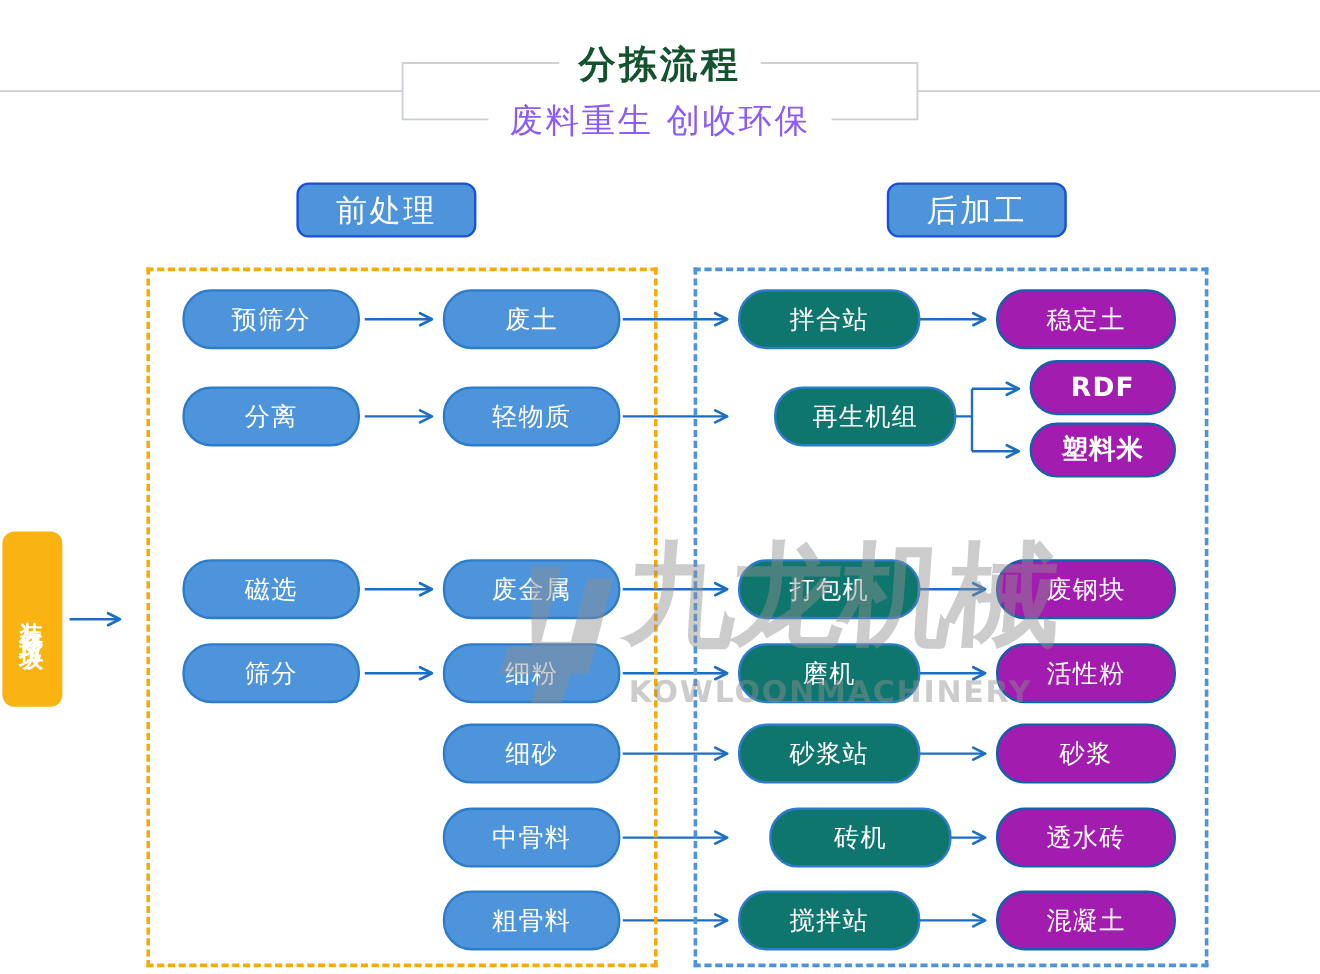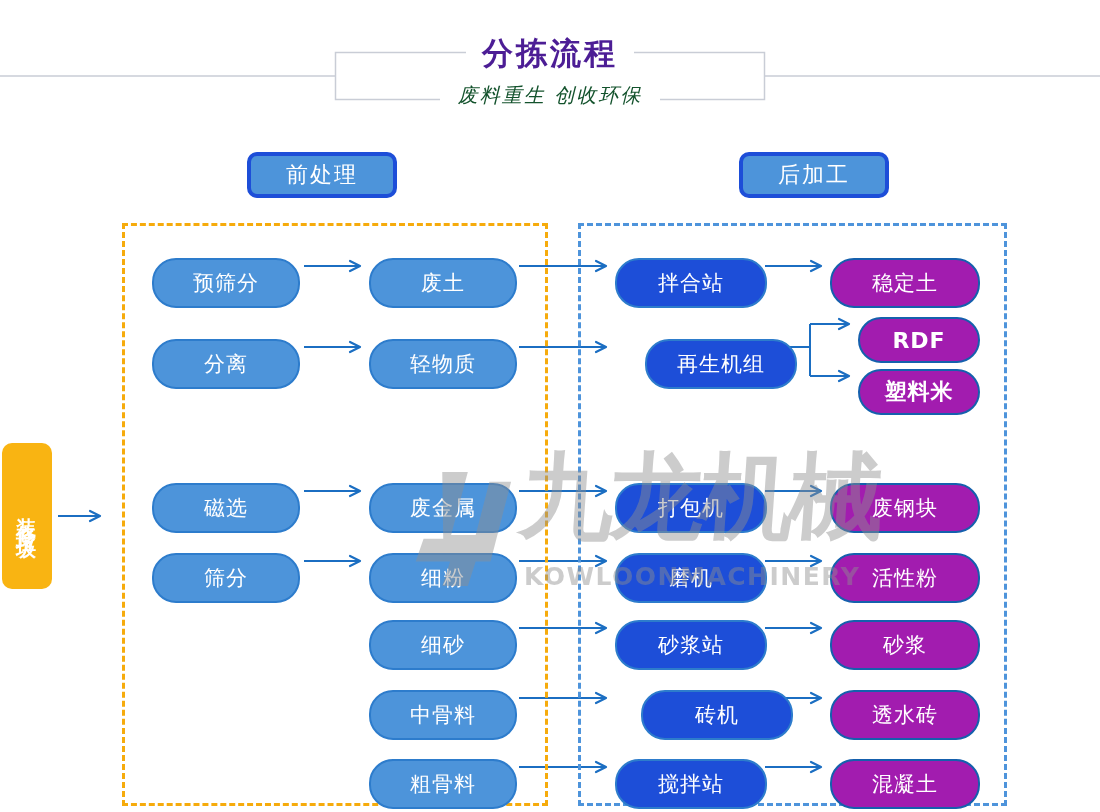--- a/index.html
+++ b/index.html
@@ -2,38 +2,38 @@
 <html><head>
 <meta charset="utf-8">
 <style>
   html,body{margin:0;padding:0;background:#fff;}
   #canvas{
     position:relative;width:1100px;height:812px;background:#fff;overflow:hidden;
     font-family:"DejaVu Sans","Liberation Sans",sans-serif;
   }
   svg.decor{position:absolute;left:0;top:0;z-index:1;}
   .title-row{position:absolute;left:0;width:1100px;text-align:center;z-index:6;}
-  .main-title{display:inline-block;background:#fff;padding:0 16px;font-size:31px;font-weight:bold;color:#4c1d95;letter-spacing:3px;}
-  .sub-title{display:inline-block;background:#fff;padding:0 18px;font-size:20px;color:#14532d;letter-spacing:2px;font-style:italic;}
+  .main-title{display:inline-block;background:#fff;padding:0 16px;font-size:31px;font-weight:bold;color:#14532d;letter-spacing:3px;}
+  .sub-title{display:inline-block;background:#fff;padding:0 18px;font-size:28px;color:#8b5cf6;letter-spacing:2px;}
   .stage{
     position:absolute;width:150px;height:46px;z-index:5;box-sizing:border-box;
-    background:#4d94da;border:4px solid #1d4ed8;border-radius:10px;
+    background:#4d94da;border:2px solid #1d4ed8;border-radius:10px;
     display:flex;align-items:center;justify-content:center;
-    color:#fff;font-size:22px;letter-spacing:2px;
+    color:#fff;font-size:26px;letter-spacing:2px;
   }
   .dashbox{position:absolute;box-sizing:border-box;z-index:2;}
   .dashbox.pre{left:122px;top:223px;width:426px;height:583px;border:3px dashed #f6ab0c;}
   .dashbox.post{left:578px;top:223px;width:429px;height:583px;border:3px dashed #4e94db;}
   .node{
     position:absolute;z-index:5;box-sizing:border-box;border-radius:24px;
     display:flex;align-items:center;justify-content:center;
-    color:#fff;font-size:21px;letter-spacing:1px;margin-top:17px;
+    color:#fff;font-size:21px;letter-spacing:1px;
   }
   .node.a{width:148px;height:50px;background:#4d94da;border:2px solid #2d7ccc;}
-  .node.b{width:152px;height:50px;background:#1d4ed8;border:2px solid #2d7ccc;}
+  .node.b{width:152px;height:50px;background:#0f766e;border:2px solid #2d7ccc;}
   .node.c{width:150px;height:50px;background:#a21caf;border:2px solid #1560ad;}
   .node.c.small{width:122px;height:46px;font-size:22px;font-weight:bold;}
   .source{
     position:absolute;left:2px;top:443px;width:50px;height:146px;z-index:5;box-sizing:border-box;
     background:#f9b412;border-radius:10px;color:#fff;font-size:20px;font-weight:bold;
     writing-mode:vertical-rl;text-orientation:upright;letter-spacing:7px;
     display:flex;align-items:center;justify-content:center;
   }
   .watermark{position:absolute;left:398px;top:458px;width:512px;height:142px;z-index:30;opacity:.45;color:#8f8f8f;pointer-events:none;}
   .wm-logo{position:absolute;left:0;top:6px;width:118px;height:128px;}

